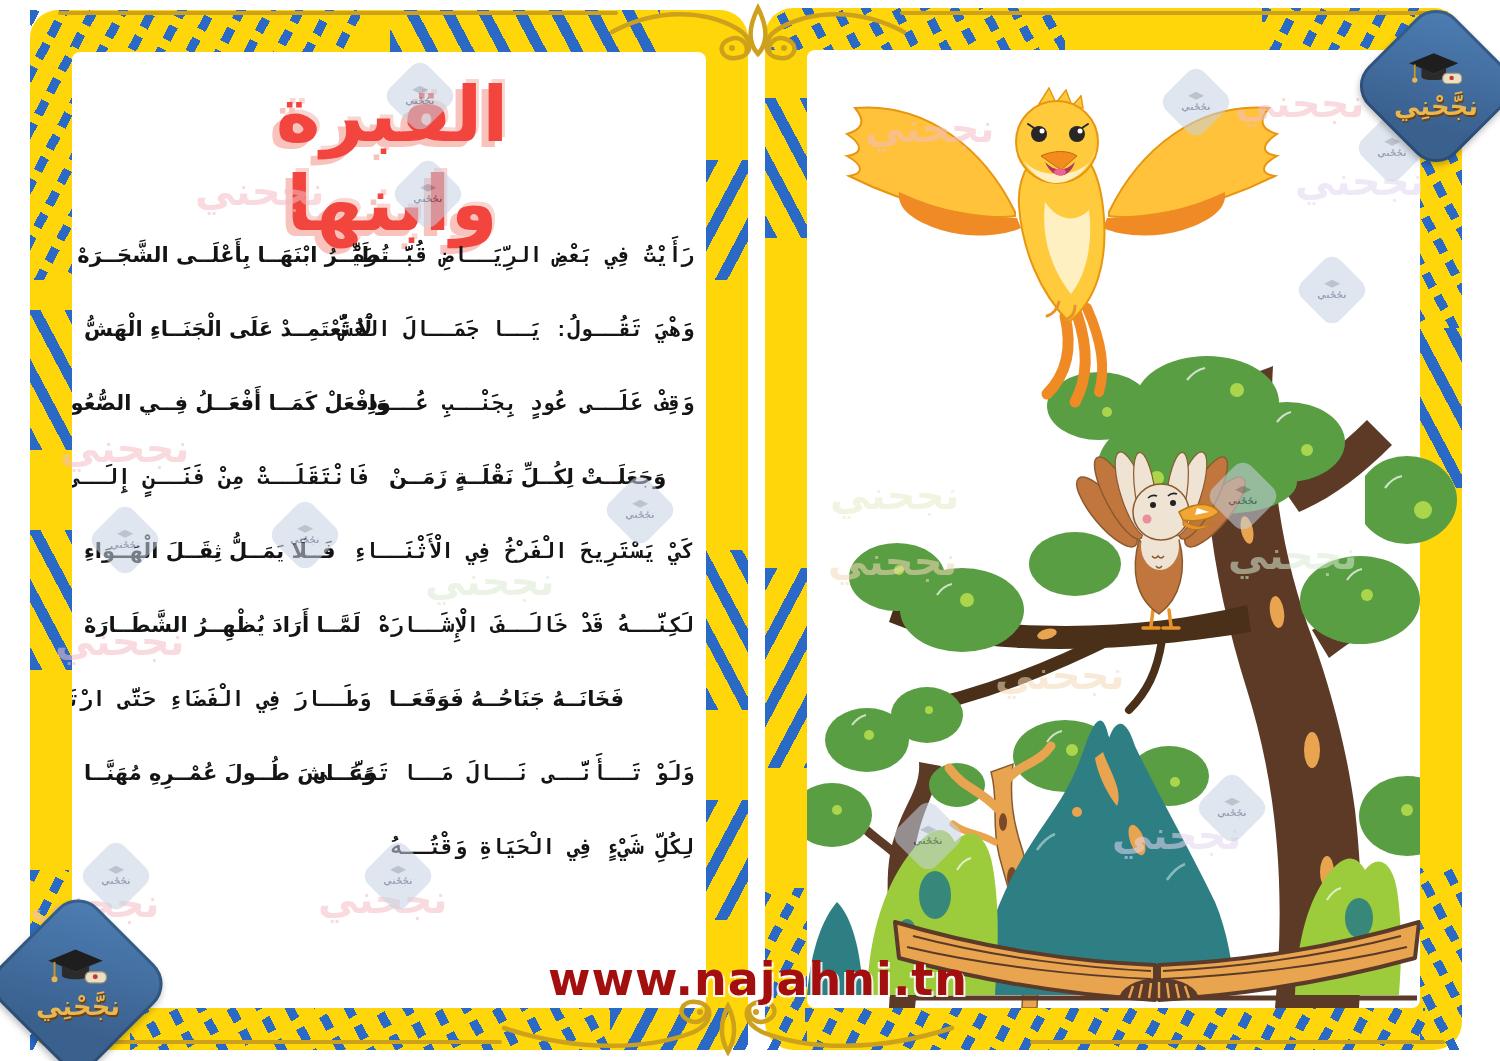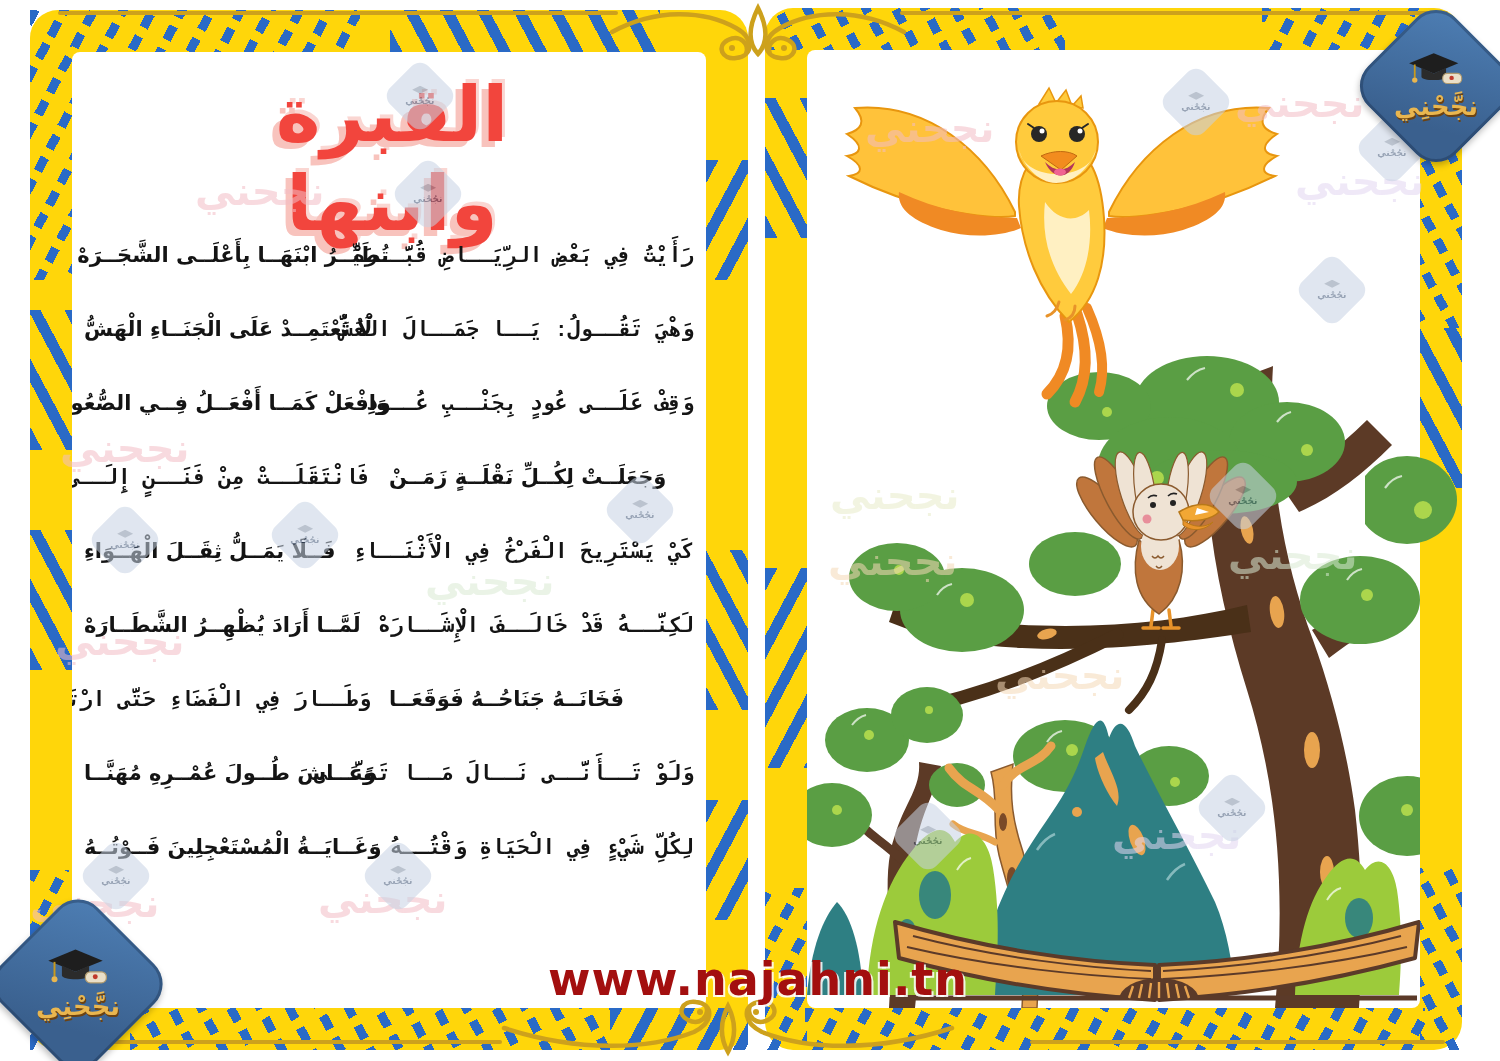--- a/index.html
+++ b/index.html
@@ -112,21 +112,20 @@
         <div class="verse-row">
           <span class="hemi second">فَخَانَــهُ جَنَاحُــهُ فَوَقَعَــا</span>
           <span class="hemi first">وَطَــارَ فِي الْفَضَاءِ حَتَّى ارْتَفَعَــا</span>
         </div>
         <div class="verse-row">
           <span class="hemi first">وَلَوْ تَــأَنَّــى نَــالَ مَــا تَمَنَّــى</span>
           <span class="hemi second">وَعَــاشَ طُــولَ عُمْــرِهِ مُهَنَّــا</span>
         </div>
         <div class="verse-row">
           <span class="hemi first">لِكُلِّ شَيْءٍ فِي الْحَيَاةِ وَقْتُــهُ</span>
-          <span class="hemi second">وَغَــايَــةُ الْمُسْتَعْجِلِينَ فَــوْتُــهُ</span>
         </div>
       </div>
     </div>
   </div>
 
   <div class="page-frame right-page">
     <div class="seg dashesB" style="left:0;top:0;width:300px;height:42px"></div>
     <div class="seg dashesA" style="right:0;top:0;width:200px;height:42px"></div>
     <div class="seg stripesB" style="left:0;top:90px;width:42px;height:140px"></div>
     <div class="seg stripesA" style="left:0;top:560px;width:42px;height:200px"></div>

